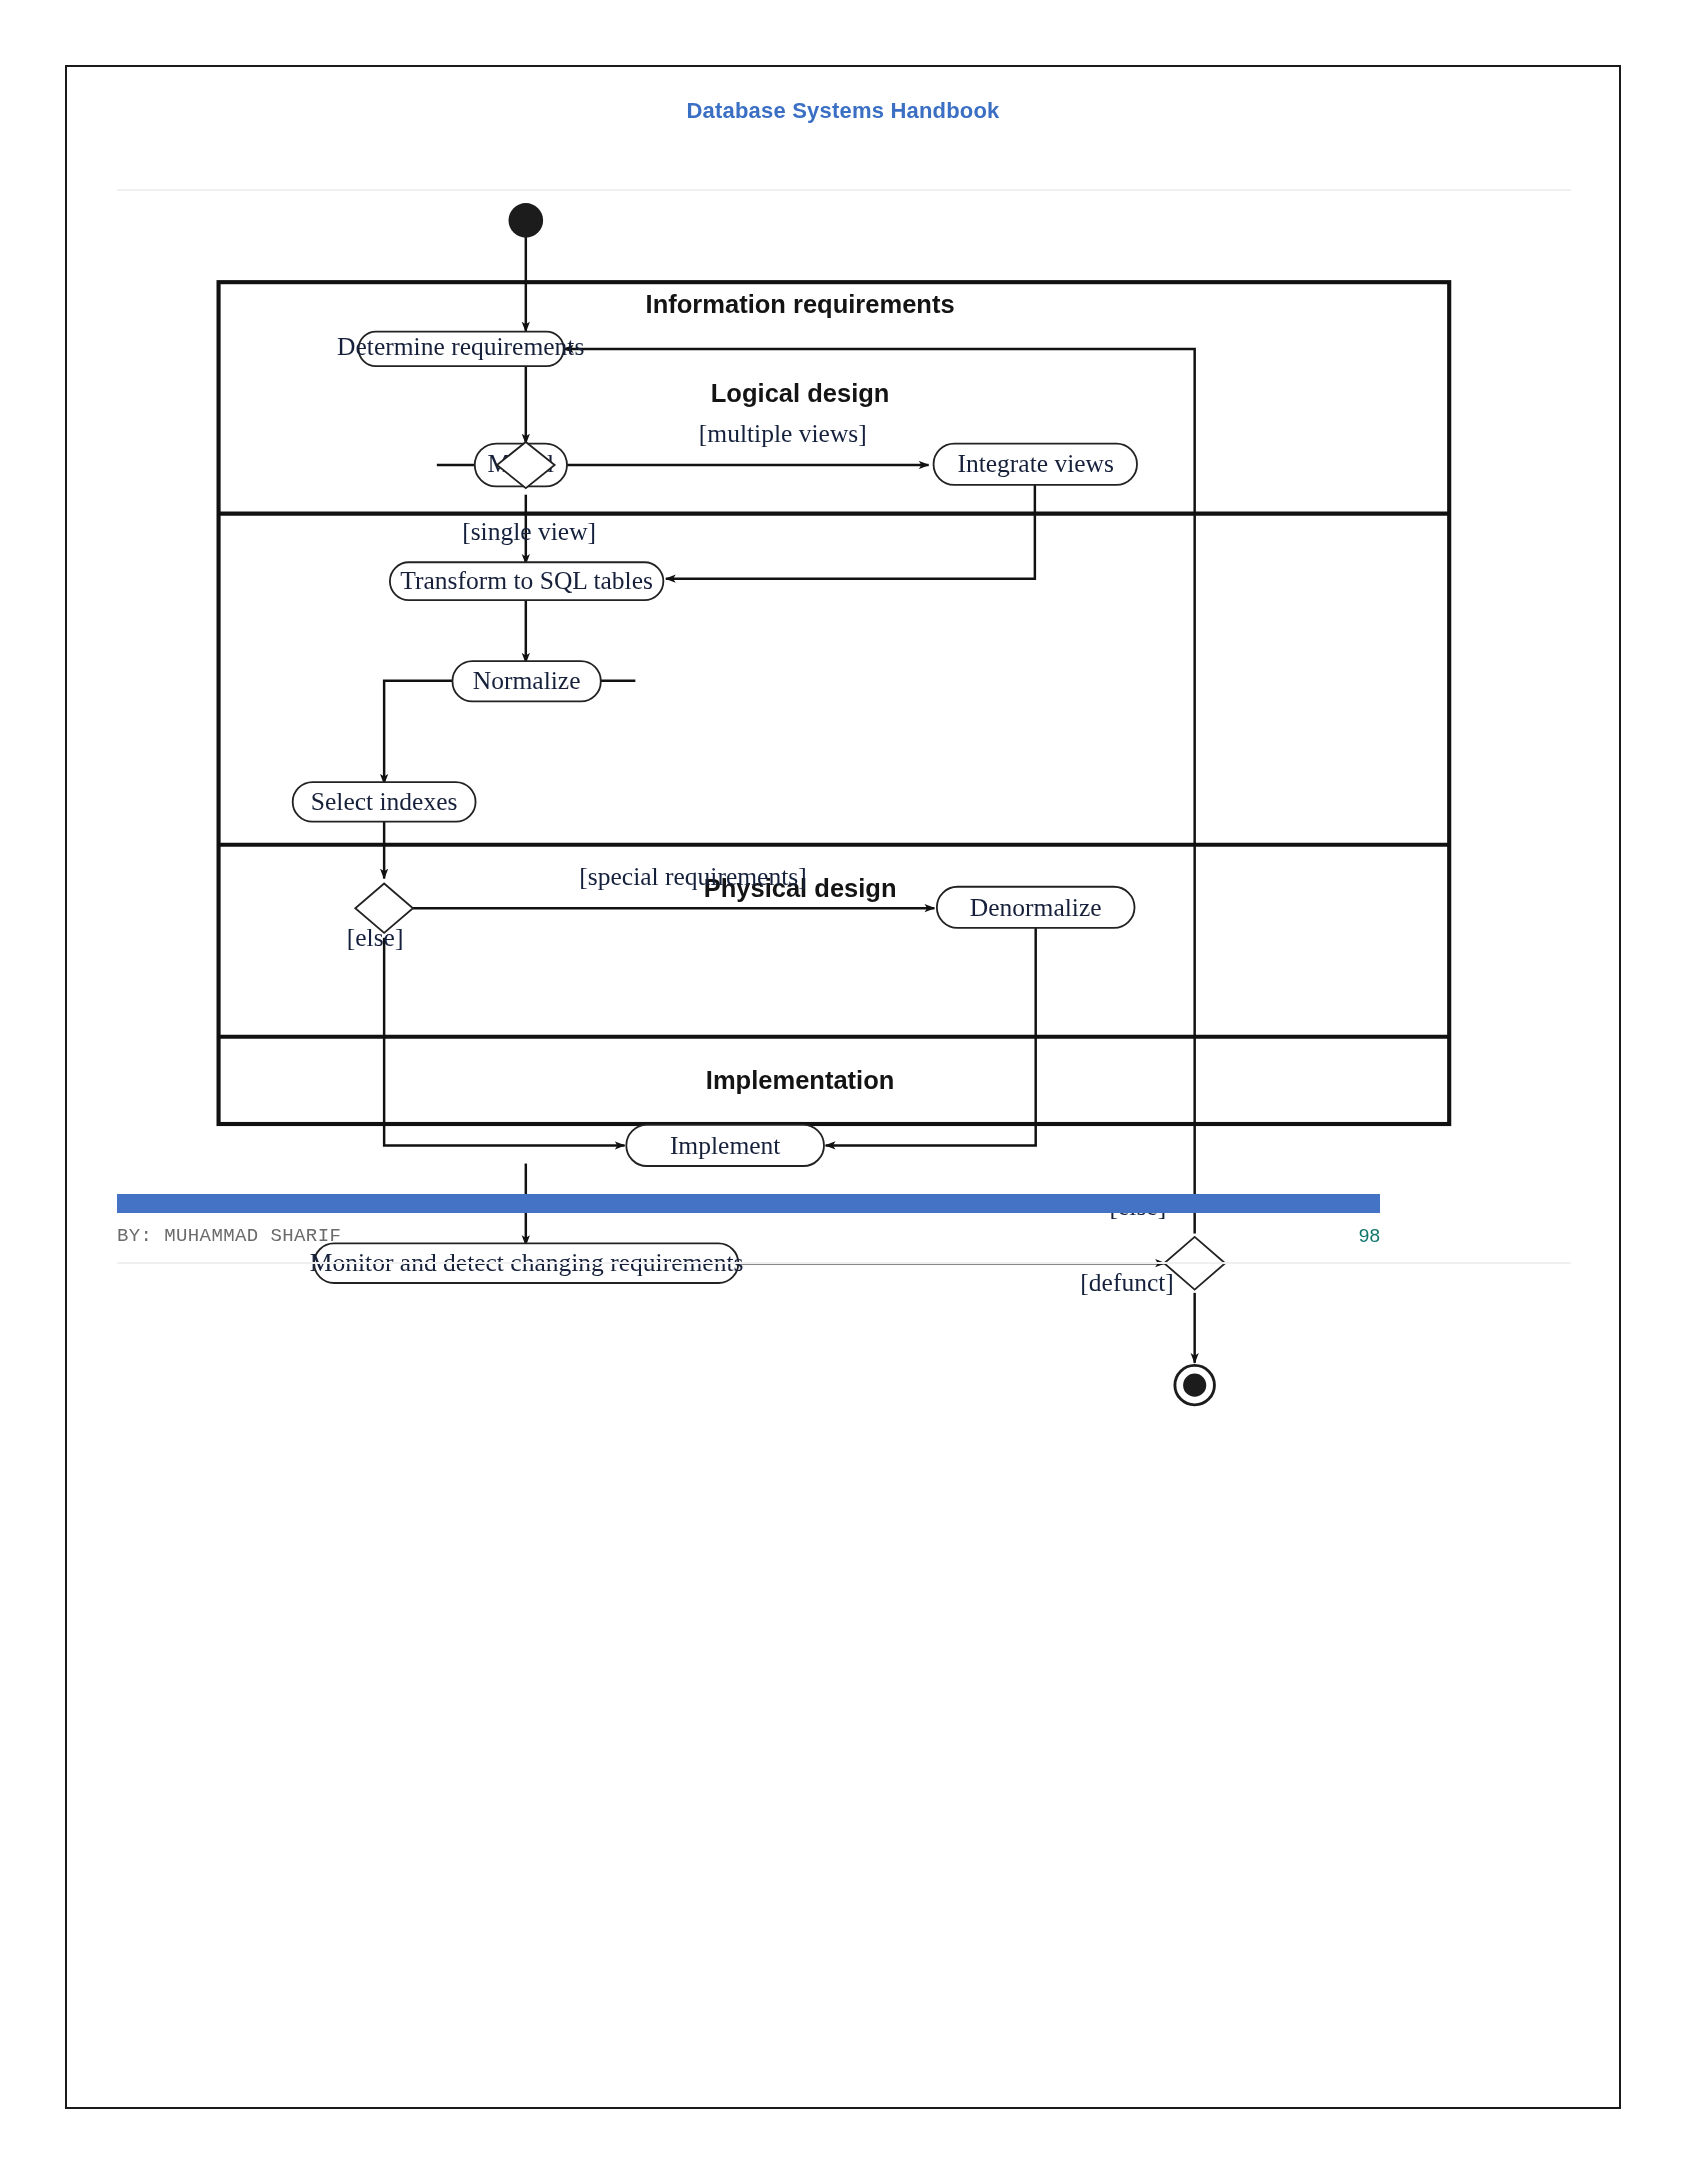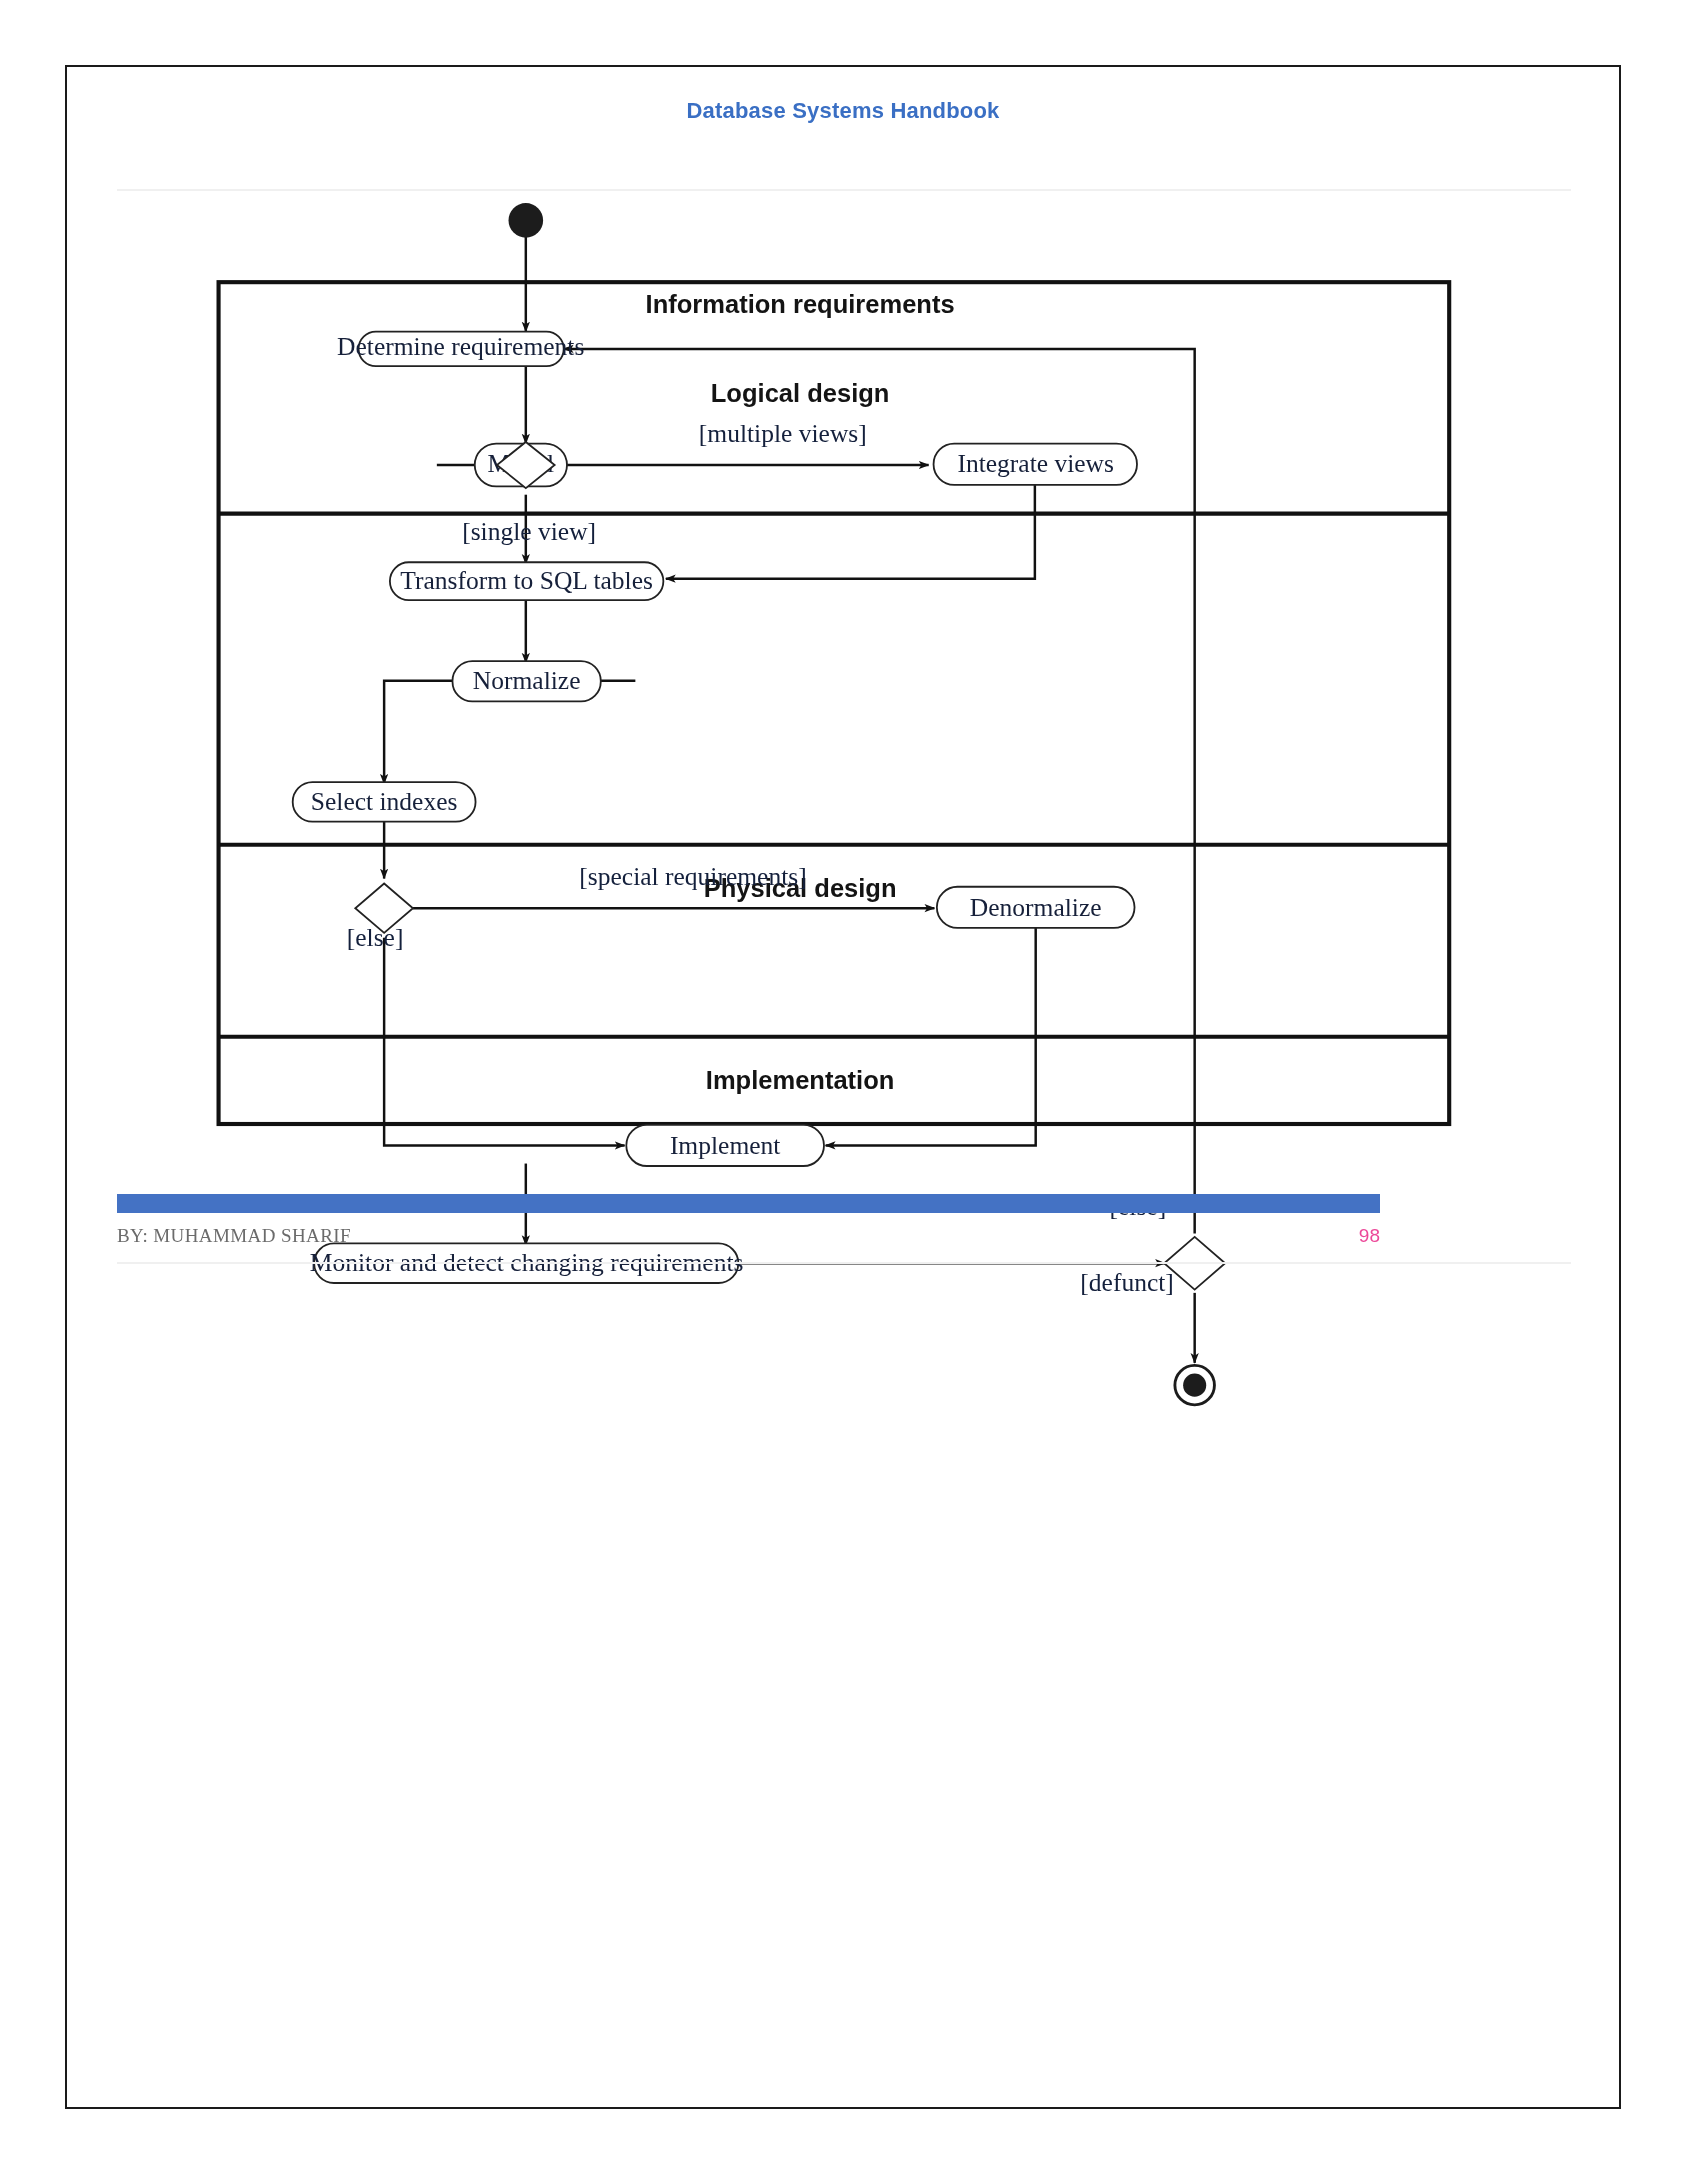--- a/index.html
+++ b/index.html
@@ -14,23 +14,23 @@
              font-family:"Liberation Sans", sans-serif;letter-spacing:0.2px;}
 
   #hairline{position:absolute;left:50px;top:122px;width:1454px;height:1.6px;
             background:#f0f0f0;}
 
   #svgwrap{position:absolute;left:0;top:0;width:1556px;height:2044px;}
 
   #footer-bar{position:absolute;left:50px;top:1127px;width:1263px;height:19px;
               background:#4472c4;}
   #footer-left{position:absolute;left:50px;top:1158px;font-size:19px;color:#6b6b6b;
-               font-family:Liberation Serif, serif;letter-spacing:0.4px;}
+               font-family:Liberation Mono, monospace;letter-spacing:0.4px;}
   #footer-right{position:absolute;left:1236px;top:1158px;width:77px;text-align:right;
-                font-size:19px;color:#ec4899;font-family:"Liberation Sans", sans-serif;}
+                font-size:19px;color:#0f766e;font-family:"Liberation Sans", sans-serif;}
   #footline{position:absolute;left:50px;top:1195px;width:1454px;height:1.6px;background:#f0f0f0;}
 </style>
 </head>
 <body>
 
 <div id="page">
 
   <div id="doc-title">Database Systems Handbook</div>
 
   <div id="hairline"></div>

